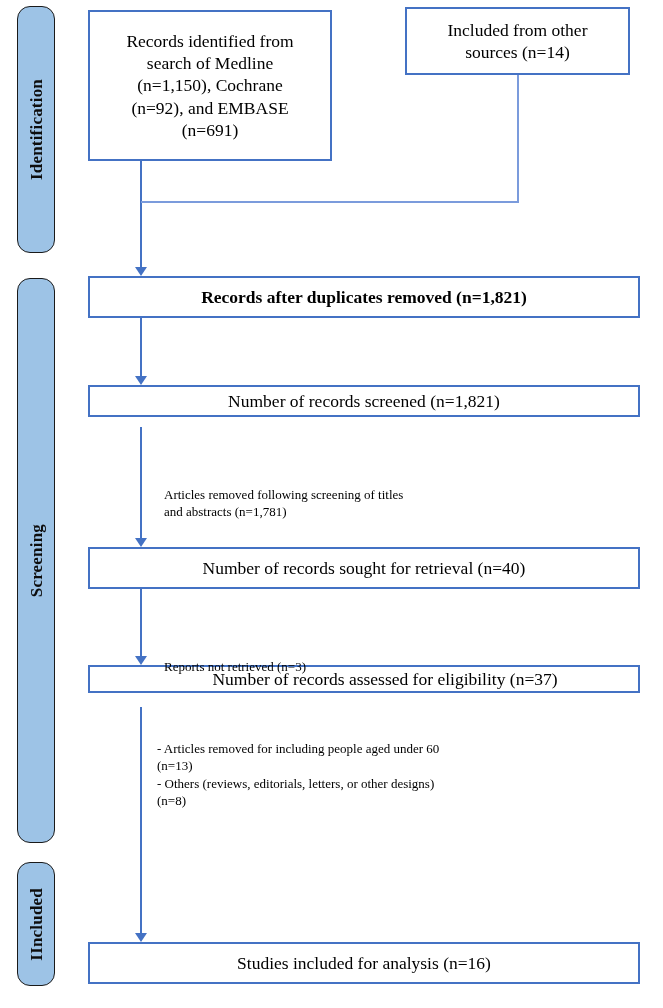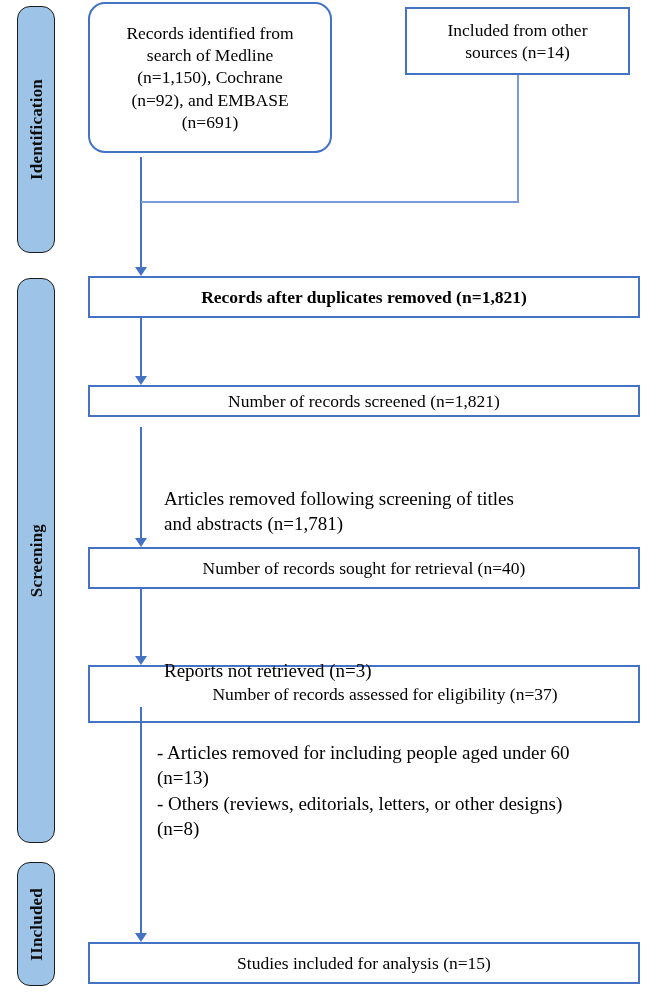--- a/index.html
+++ b/index.html
@@ -60,21 +60,21 @@
     font-size: 17.5px;
     line-height: 1.27;
     color: #000000;
     white-space: pre-line;
   }
 
   
   .note {
     position: absolute;
     font-family: "Liberation Serif", "DejaVu Serif", serif;
-    font-size: 19px;
+    font-size: 13px;
     line-height: 1.33;
     color: #000000;
     white-space: pre-line;
     text-align: left;
   }
 
   
   .conn-v {
     position: absolute;
     width: 2.4px;
@@ -120,21 +120,21 @@
   <div class="arrow-head" style="left: 135px; top: 267px;"></div>
 
   <div class="conn-v" style="left: 139.8px; top: 318px; height: 59px;"></div>
   <div class="arrow-head" style="left: 135px; top: 376px;"></div>
 
   <div class="conn-v" style="left: 139.8px; top: 427px; height: 112px;"></div>
   <div class="arrow-head" style="left: 135px; top: 538px;"></div>
 
   <div class="conn-v" style="left: 139.8px; top: 589px; height: 68px;"></div>
 
-  <div class="flow-box" style="left:88px; top:2px; width:244px; height:151px;border-radius:17px;">
+  <div class="flow-box" style="left:88px; top:10px; width:244px; height:151px;">
     <span class="box-text">Records identified from
 search of Medline
 (n=1,150), Cochrane
 (n=92), and  EMBASE
 (n=691)</span>
   </div>
 
   <div class="flow-box" style="left:405px; top:7px; width:225px; height:68px;">
     <span class="box-text">Included from other
 sources (n=14)</span>
@@ -145,26 +145,26 @@
   </div>
 
   <div class="flow-box" style="left: 88px; top: 385px; width: 552px; height: 32px;">
     <span class="box-text">Number of records screened (n=1,821)</span>
   </div>
 
   <div class="flow-box" style="left: 88px; top: 547px; width: 552px; height: 42px;">
     <span class="box-text">Number of records sought for retrieval (n=40)</span>
   </div>
 
-  <div class="flow-box" style="left: 88px; top: 665px; width: 552px; height: 58px; padding-left: 48px;">
+  <div class="flow-box" style="left: 88px; top: 665px; width: 552px; height: 28px; padding-left: 48px;">
     <span class="box-text">Number of records assessed for eligibility (n=37)</span>
   </div>
 
   <div class="flow-box" style="left: 88px; top: 942px; width: 552px; height: 42px;">
-    <span class="box-text">Studies included for analysis (n=15)</span>
+    <span class="box-text">Studies included for analysis (n=16)</span>
   </div>
 
   <div class="note" style="left: 164px; top: 486px; width: 470px;">Articles removed following screening of titles
 and abstracts (n=1,781)</div>
 
   <div class="note" style="left: 164px; top: 658px; width: 470px; font-family: Liberation Serif, serif;">Reports not retrieved (n=3)</div>
 
   <div class="note" style="left: 157px; top: 740px; width: 500px;">- Articles removed for including people aged under 60
 (n=13)
 - Others (reviews, editorials, letters, or other designs)

